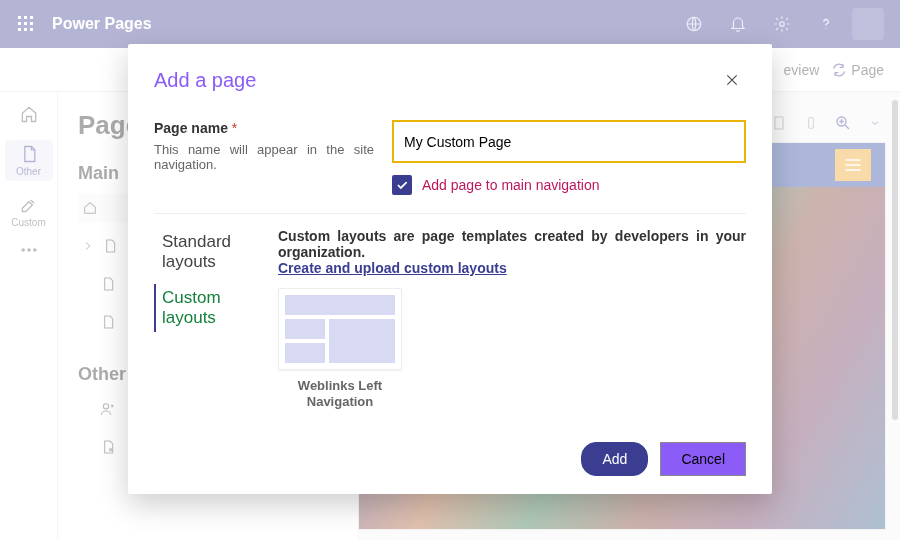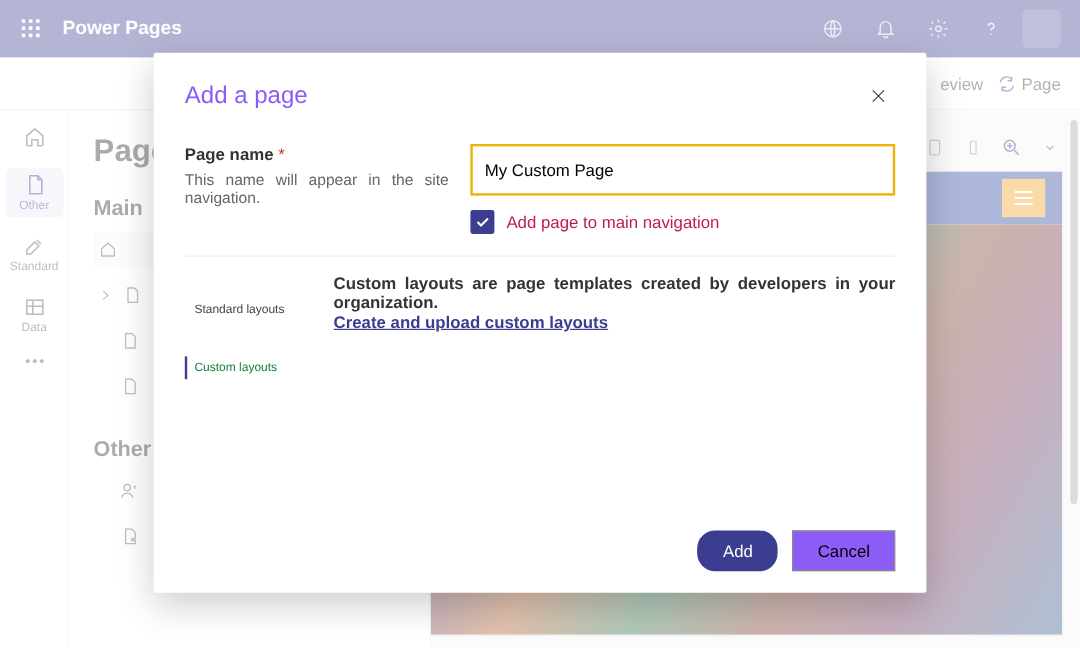--- a/index.html
+++ b/index.html
@@ -148,23 +148,22 @@
   .checkbox-row { display: flex; align-items: center; gap: 10px; font-size: 14px; color: #be185d; }
   .cbox {
     width: 20px; height: 20px; background: #3b3d91; border-radius: 2px;
     display: flex; align-items: center; justify-content: center; color: #fff;
     cursor: pointer;
   }
 
   .layout-section { display: flex; gap: 4px; margin-top: 14px; flex: 1; }
   .layout-tabs { width: 120px; display:flex; flex-direction: column; gap: 8px; }
   .layout-tab {
-    font-size: 10px; padding: 4px 6px; color: #444; cursor: pointer;
+    font-size: 17px; padding: 4px 6px; color: #444; cursor: pointer;
     border-left: 2px solid transparent;
-    margin-top: 21px;
   }
   .layout-tab.selected {
     color: #15803d; border-left: 2px solid #3b3d91; font-weight: 400;
   }
   .layout-body { flex: 1; font-size: 14px; color: #333; text-align: justify; font-weight: bold; }
   .layout-body a { color: #3b3d91; text-decoration: underline; cursor: pointer; margin-top: 10px; }
   .template-grid { display: flex; gap: 14px; margin-top: 12px; }
   .template-card {
     width: 124px; display: flex; flex-direction: column; align-items: center; gap: 8px;
     cursor: pointer;
@@ -268,28 +267,21 @@
           <path d="M7 3h8l4 4v14H7z"></path>
           <path d="M15 3v4h4"></path>
         </svg>
       <span>Other</span>
     </div>
     <div class="rail-item">
       <svg width="20" height="20" viewBox="0 0 24 24" stroke-width="1.6">
           <path d="M4 16l8-8 4 4-8 8H4z"></path>
           <path d="M14 6l4 4"></path>
         </svg>
-      <span>Standard</span>
-    </div>
-    <div class="rail-item">
-      <svg width="20" height="20" viewBox="0 0 24 24" stroke-width="1.6">
-          <rect x="4" y="5" width="16" height="14"></rect>
-          <path d="M4 11h16M10 5v14"></path>
-        </svg>
-      <span>Data</span>
+      <span>Custom</span>
     </div>
     <div class="rail-item">
       <svg width="20" height="8" viewBox="0 0 24 8">
           <circle cx="5" cy="4" r="1.6" fill="#555"></circle>
           <circle cx="12" cy="4" r="1.6" fill="#555"></circle>
           <circle cx="19" cy="4" r="1.6" fill="#555"></circle>
         </svg>
     </div>
   </div>
 
@@ -418,20 +410,31 @@
   </div>
 
   <div class="layout-section">
     <div class="layout-tabs">
       <div class="layout-tab">Standard layouts</div>
       <div class="layout-tab selected">Custom layouts</div>
     </div>
     <div class="layout-body">
       <span>Custom layouts are page templates created by developers in your organization.</span><br>
       <a>Create and upload custom layouts</a>
+      <div class="template-grid">
+        <div class="template-card">
+          <div class="template-thumb">
+            <div class="hdr"></div>
+            <div></div>
+              <div class="main"></div>
+            <div></div>
+          </div>
+          <div class="template-name">Weblinks Left Navigation</div>
+        </div>
+      </div>
     </div>
   </div>
 
   <div class="modal-actions">
     <button class="btn primary">Add</button>
     <button class="btn">Cancel</button>
   </div>
 </div>
 
 <div class="side-scroll"></div>

